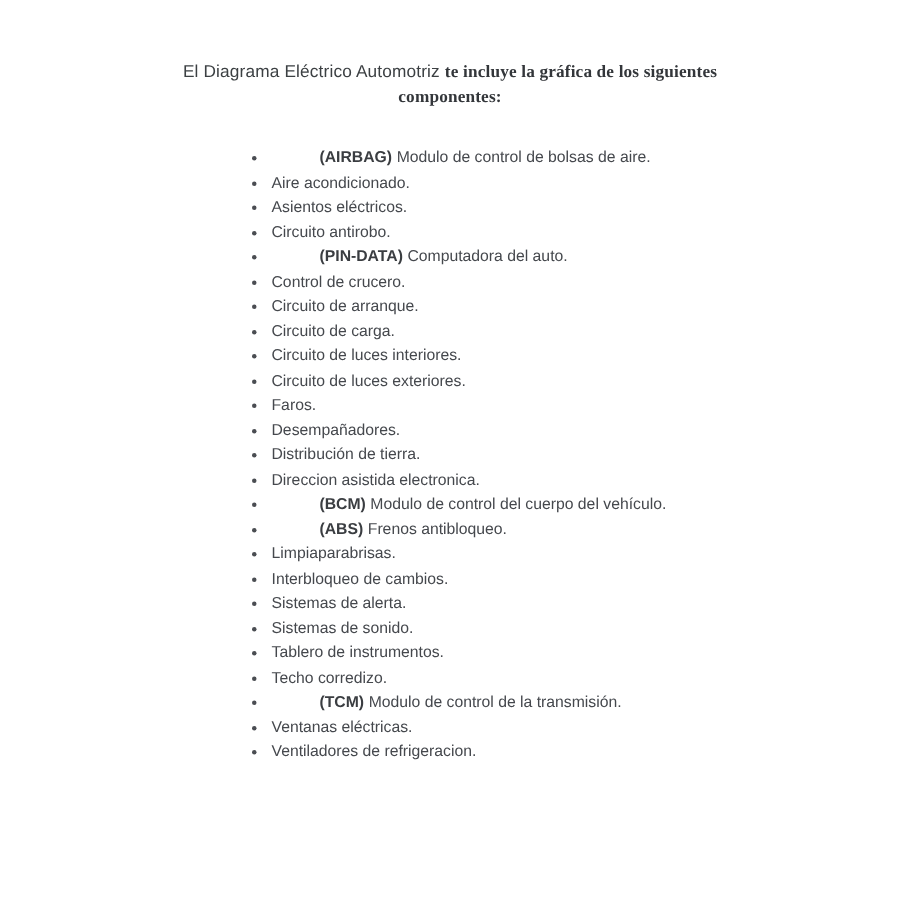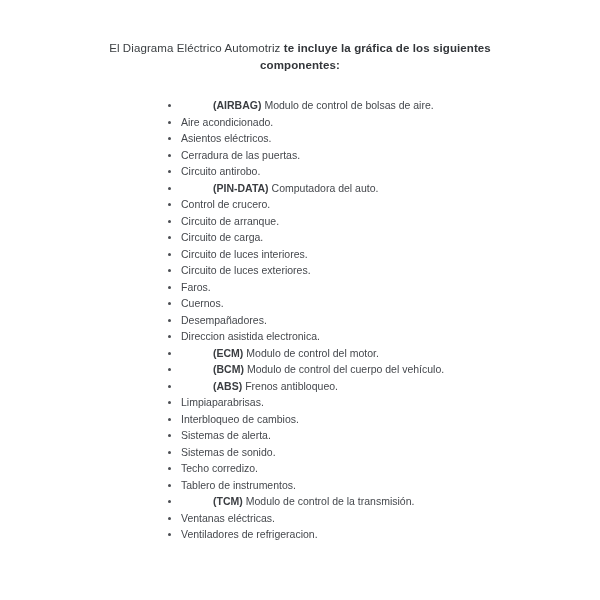--- a/index.html
+++ b/index.html
@@ -22,20 +22,21 @@
     width: 420px;
     text-align: center;
     font-size: 11.5px;
     line-height: 17px;
     color: #3c4043;
     letter-spacing: 0.1px;
   }
   .title strong {
     font-weight: 700;
     color: #33363a;
+    font-family: Liberation Serif, serif;
   }
   ul.component-list {
     list-style: none;
     margin: 23px 0 0 167px;
     padding: 0;
     font-size: 10.5px;
     color: #45484d;
   }
   ul.component-list li {
     position: relative;
@@ -70,39 +71,37 @@
   <div class="title">
     <span>El Diagrama Eléctrico Automotriz</span>
     <strong>te incluye la gráfica de los siguientes</strong><br>
     <strong>componentes:</strong>
   </div>
 
   <ul class="component-list">
       <li><strong>(AIRBAG)</strong><span>Modulo de control de bolsas de aire.</span></li>
       <li><strong></strong><span>Aire acondicionado.</span></li>
       <li><strong></strong><span>Asientos eléctricos.</span></li>
-      <li><strong></strong><span>Cerradura de las puertas.</span></li>
       <li><strong></strong><span>Circuito antirobo.</span></li>
       <li><strong>(PIN-DATA)</strong><span>Computadora del auto.</span></li>
       <li><strong></strong><span>Control de crucero.</span></li>
       <li><strong></strong><span>Circuito de arranque.</span></li>
       <li><strong></strong><span>Circuito de carga.</span></li>
       <li><strong></strong><span>Circuito de luces interiores.</span></li>
       <li><strong></strong><span>Circuito de luces exteriores.</span></li>
       <li><strong></strong><span>Faros.</span></li>
-      <li><strong></strong><span>Cuernos.</span></li>
       <li><strong></strong><span>Desempañadores.</span></li>
+      <li><strong></strong><span>Distribución de tierra.</span></li>
       <li><strong></strong><span>Direccion asistida electronica.</span></li>
-      <li><strong>(ECM)</strong><span>Modulo de control del motor.</span></li>
       <li><strong>(BCM)</strong><span>Modulo de control del cuerpo del vehículo.</span></li>
       <li><strong>(ABS)</strong><span>Frenos antibloqueo.</span></li>
       <li><strong></strong><span>Limpiaparabrisas.</span></li>
       <li><strong></strong><span>Interbloqueo de cambios.</span></li>
       <li><strong></strong><span>Sistemas de alerta.</span></li>
       <li><strong></strong><span>Sistemas de sonido.</span></li>
+      <li><strong></strong><span>Tablero de instrumentos.</span></li>
       <li><strong></strong><span>Techo corredizo.</span></li>
-      <li><strong></strong><span>Tablero de instrumentos.</span></li>
       <li><strong>(TCM)</strong><span>Modulo de control de la transmisión.</span></li>
       <li><strong></strong><span>Ventanas eléctricas.</span></li>
       <li><strong></strong><span>Ventiladores de refrigeracion.</span></li>
     </ul>
 
 </div>
 
 </body></html>

